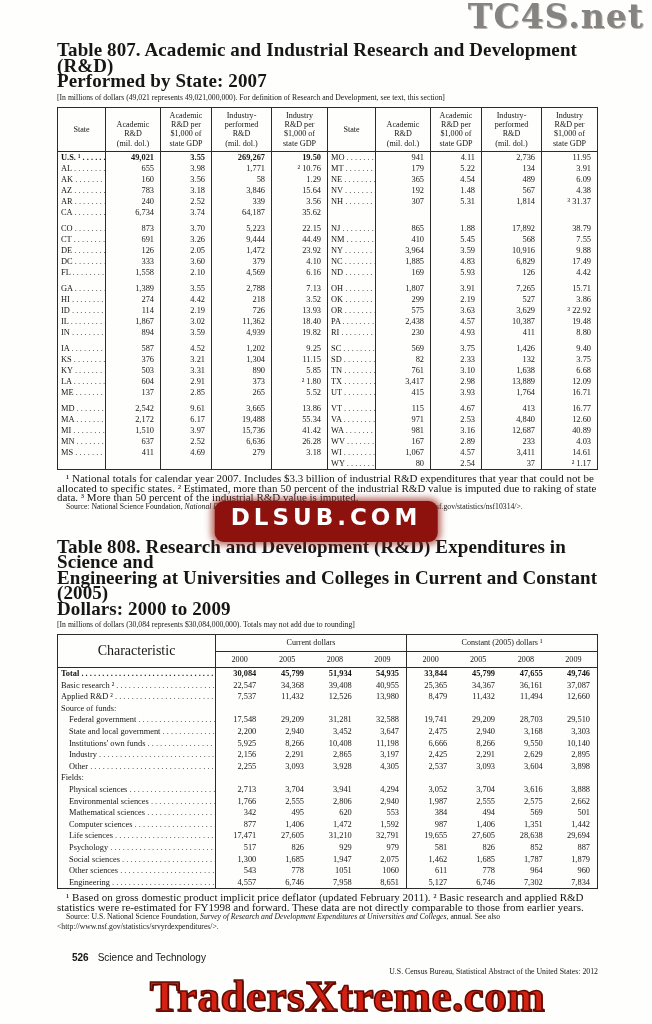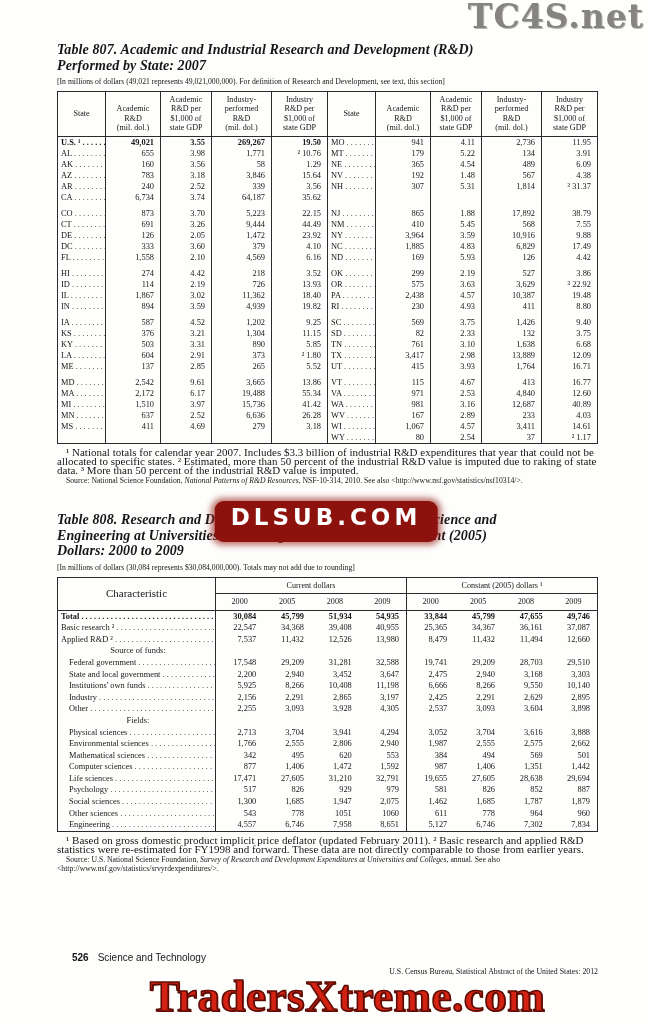--- a/index.html
+++ b/index.html
@@ -2,21 +2,21 @@
 <html><head>
 <meta charset="utf-8">
 <style>
   * { margin:0; padding:0; box-sizing:border-box; }
   html,body { width:652px; height:1024px; }
   body { position:relative; background:#fefefd; color:#161616; overflow:hidden;
          font-family:"Liberation Serif", serif; }
 
   .content { padding:42px 54px 0 57px; position:relative; }
 
-  .t-title { font-size:14px; font-weight:bold; line-height:15.5px; white-space:pre-line; letter-spacing:.1px;font-style:italic; }
+  .t-title { font-size:19px; font-weight:bold; line-height:15.5px; white-space:pre-line; letter-spacing:.1px; }
   .t-note  { font-size:7.7px; margin:4px 0 5px; }
 
   table { border-collapse:collapse; table-layout:fixed; width:100%; }
   .tbl { border:1px solid #2b2b2b; }
   .tbl th { font-weight:normal; font-size:8.1px; line-height:9.4px; white-space:pre-line;
             text-align:center; vertical-align:bottom; padding:3px 1px 3px; }
 
   
   #t807 th { border-left:1px solid #2b2b2b; border-bottom:1px solid #2b2b2b; }
   #t807 th:first-child { border-left:none; }
@@ -24,24 +24,24 @@
   #t807 td { border-left:1px solid #2b2b2b; font-size:8.4px; line-height:11px; padding:0; }
   #t807 td:first-child { border-left:none; }
   #t807 .st { overflow:hidden; white-space:nowrap; padding-left:3px; }
   #t807 .lbl::after { content:" . . . . . . . . . . . . . . . . . . . ."; }
   #t807 .num { text-align:right; padding-right:6px; }
   #t807 tr.sp td { height:5px; }
   #t807 .b { font-weight:bold; }
 
   
   #t808 th { border-bottom:1px solid #2b2b2b; }
-  #t808 .charh { vertical-align:middle; text-align:center; border-right:1px solid #2b2b2b; font-size:11px; }
+  #t808 .charh { vertical-align:middle; text-align:center; border-right:1px solid #2b2b2b; font-size:14px; }
   #t808 .gl { border-left:1px solid #2b2b2b; }
   #t808 td { font-size:8.4px; line-height:11.6px; padding:0; }
-  #t808 .stub { overflow:hidden; white-space:nowrap; padding-left:3px; border-right:1px solid #2b2b2b;text-align:center; }
+  #t808 .stub { overflow:hidden; white-space:nowrap; padding-left:3px; border-right:1px solid #2b2b2b; }
   #t808 .stub.ind { padding-left:11px; }
   #t808 .stub .lbl::after { content:" . . . . . . . . . . . . . . . . . . . . . . . . . . . . . . . . . . . . . ."; }
   #t808 .num { text-align:right; padding-right:7px; }
   #t808 tr.bold td { font-weight:bold; }
 
   .fn  { font-size:11px; line-height:9.4px; text-indent:9px; margin-top:4px; }
   .src { font-size:7.7px; line-height:9.4px; text-indent:9px; }
 
   .sect2 { margin-top:27px; }
 
@@ -274,20 +274,32 @@
           <td></td>
           <td></td>
           <td></td>
           <td></td>
           <td></td>
           <td></td>
           <td></td>
           <td></td>
         </tr>
         <tr>
+          <td class="st"><span class="lbl">GA</span></td>
+          <td class="num">1,389</td>
+          <td class="num">3.55</td>
+          <td class="num">2,788</td>
+          <td class="num">7.13</td>
+          <td class="st"><span class="lbl">OH</span></td>
+          <td class="num">1,807</td>
+          <td class="num">3.91</td>
+          <td class="num">7,265</td>
+          <td class="num">15.71</td>
+        </tr>
+        <tr>
           <td class="st"><span class="lbl">HI</span></td>
           <td class="num">274</td>
           <td class="num">4.42</td>
           <td class="num">218</td>
           <td class="num">3.52</td>
           <td class="st"><span class="lbl">OK</span></td>
           <td class="num">299</td>
           <td class="num">2.19</td>
           <td class="num">527</td>
           <td class="num">3.86</td>

